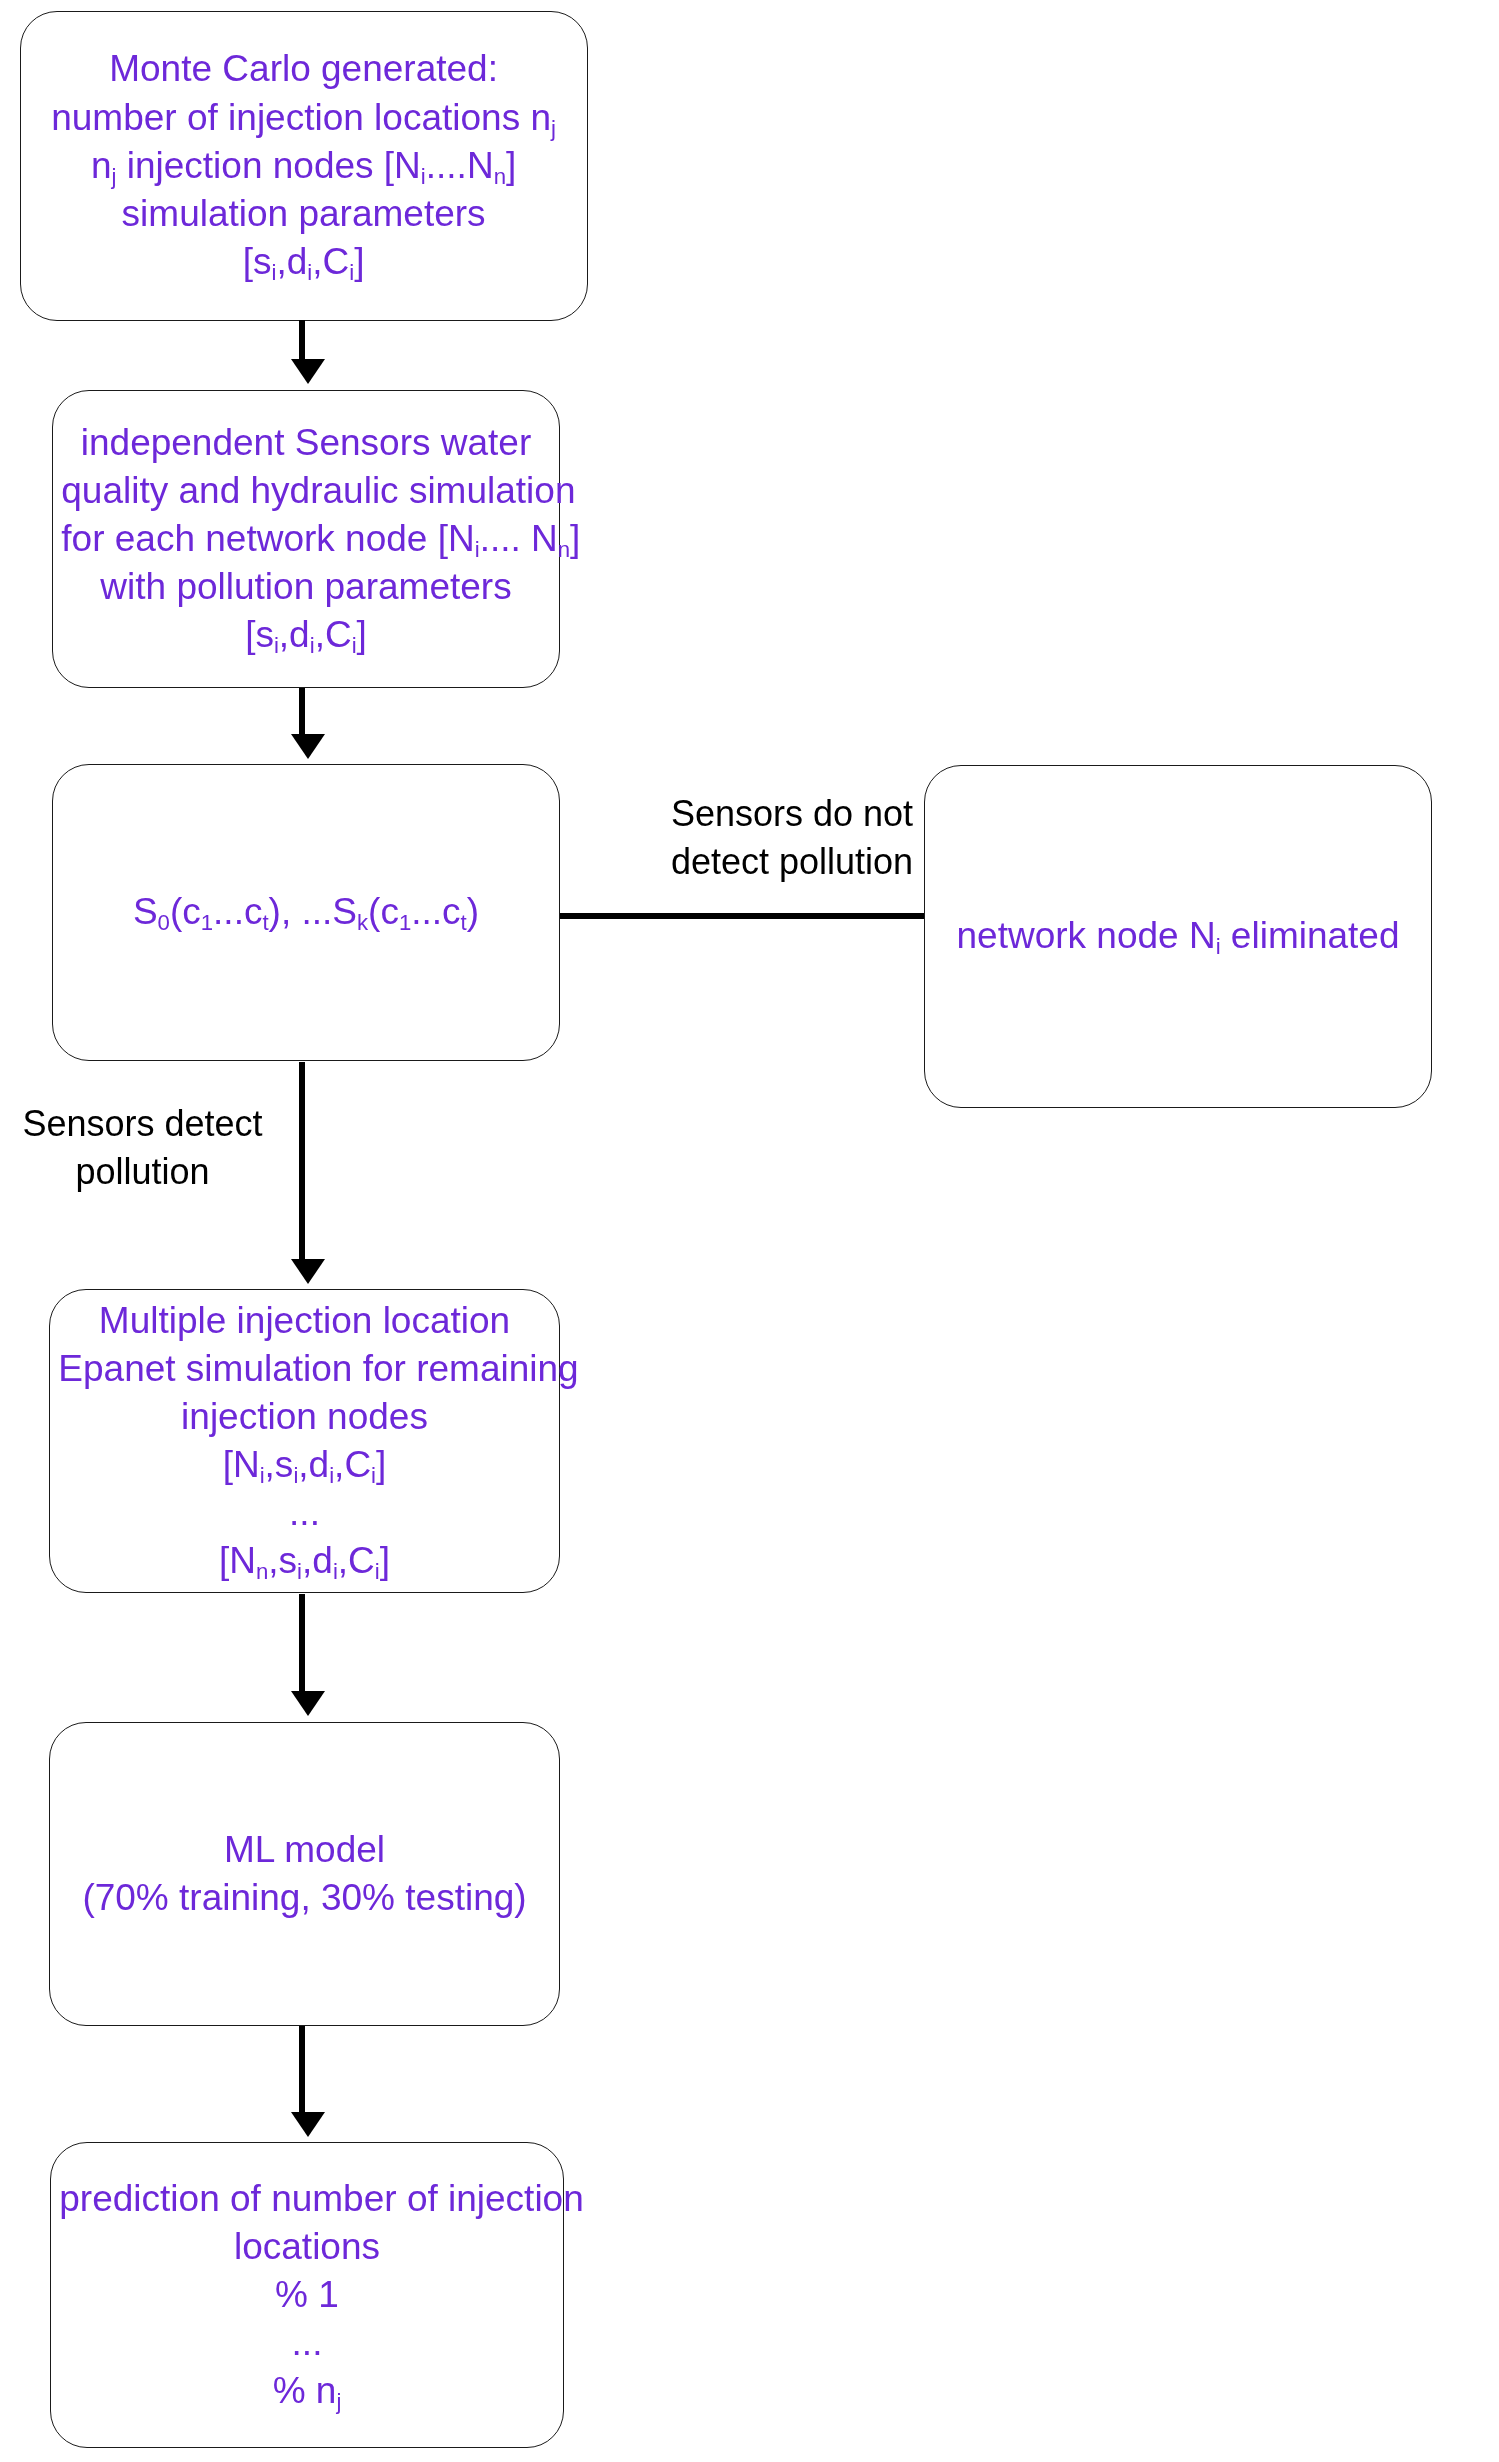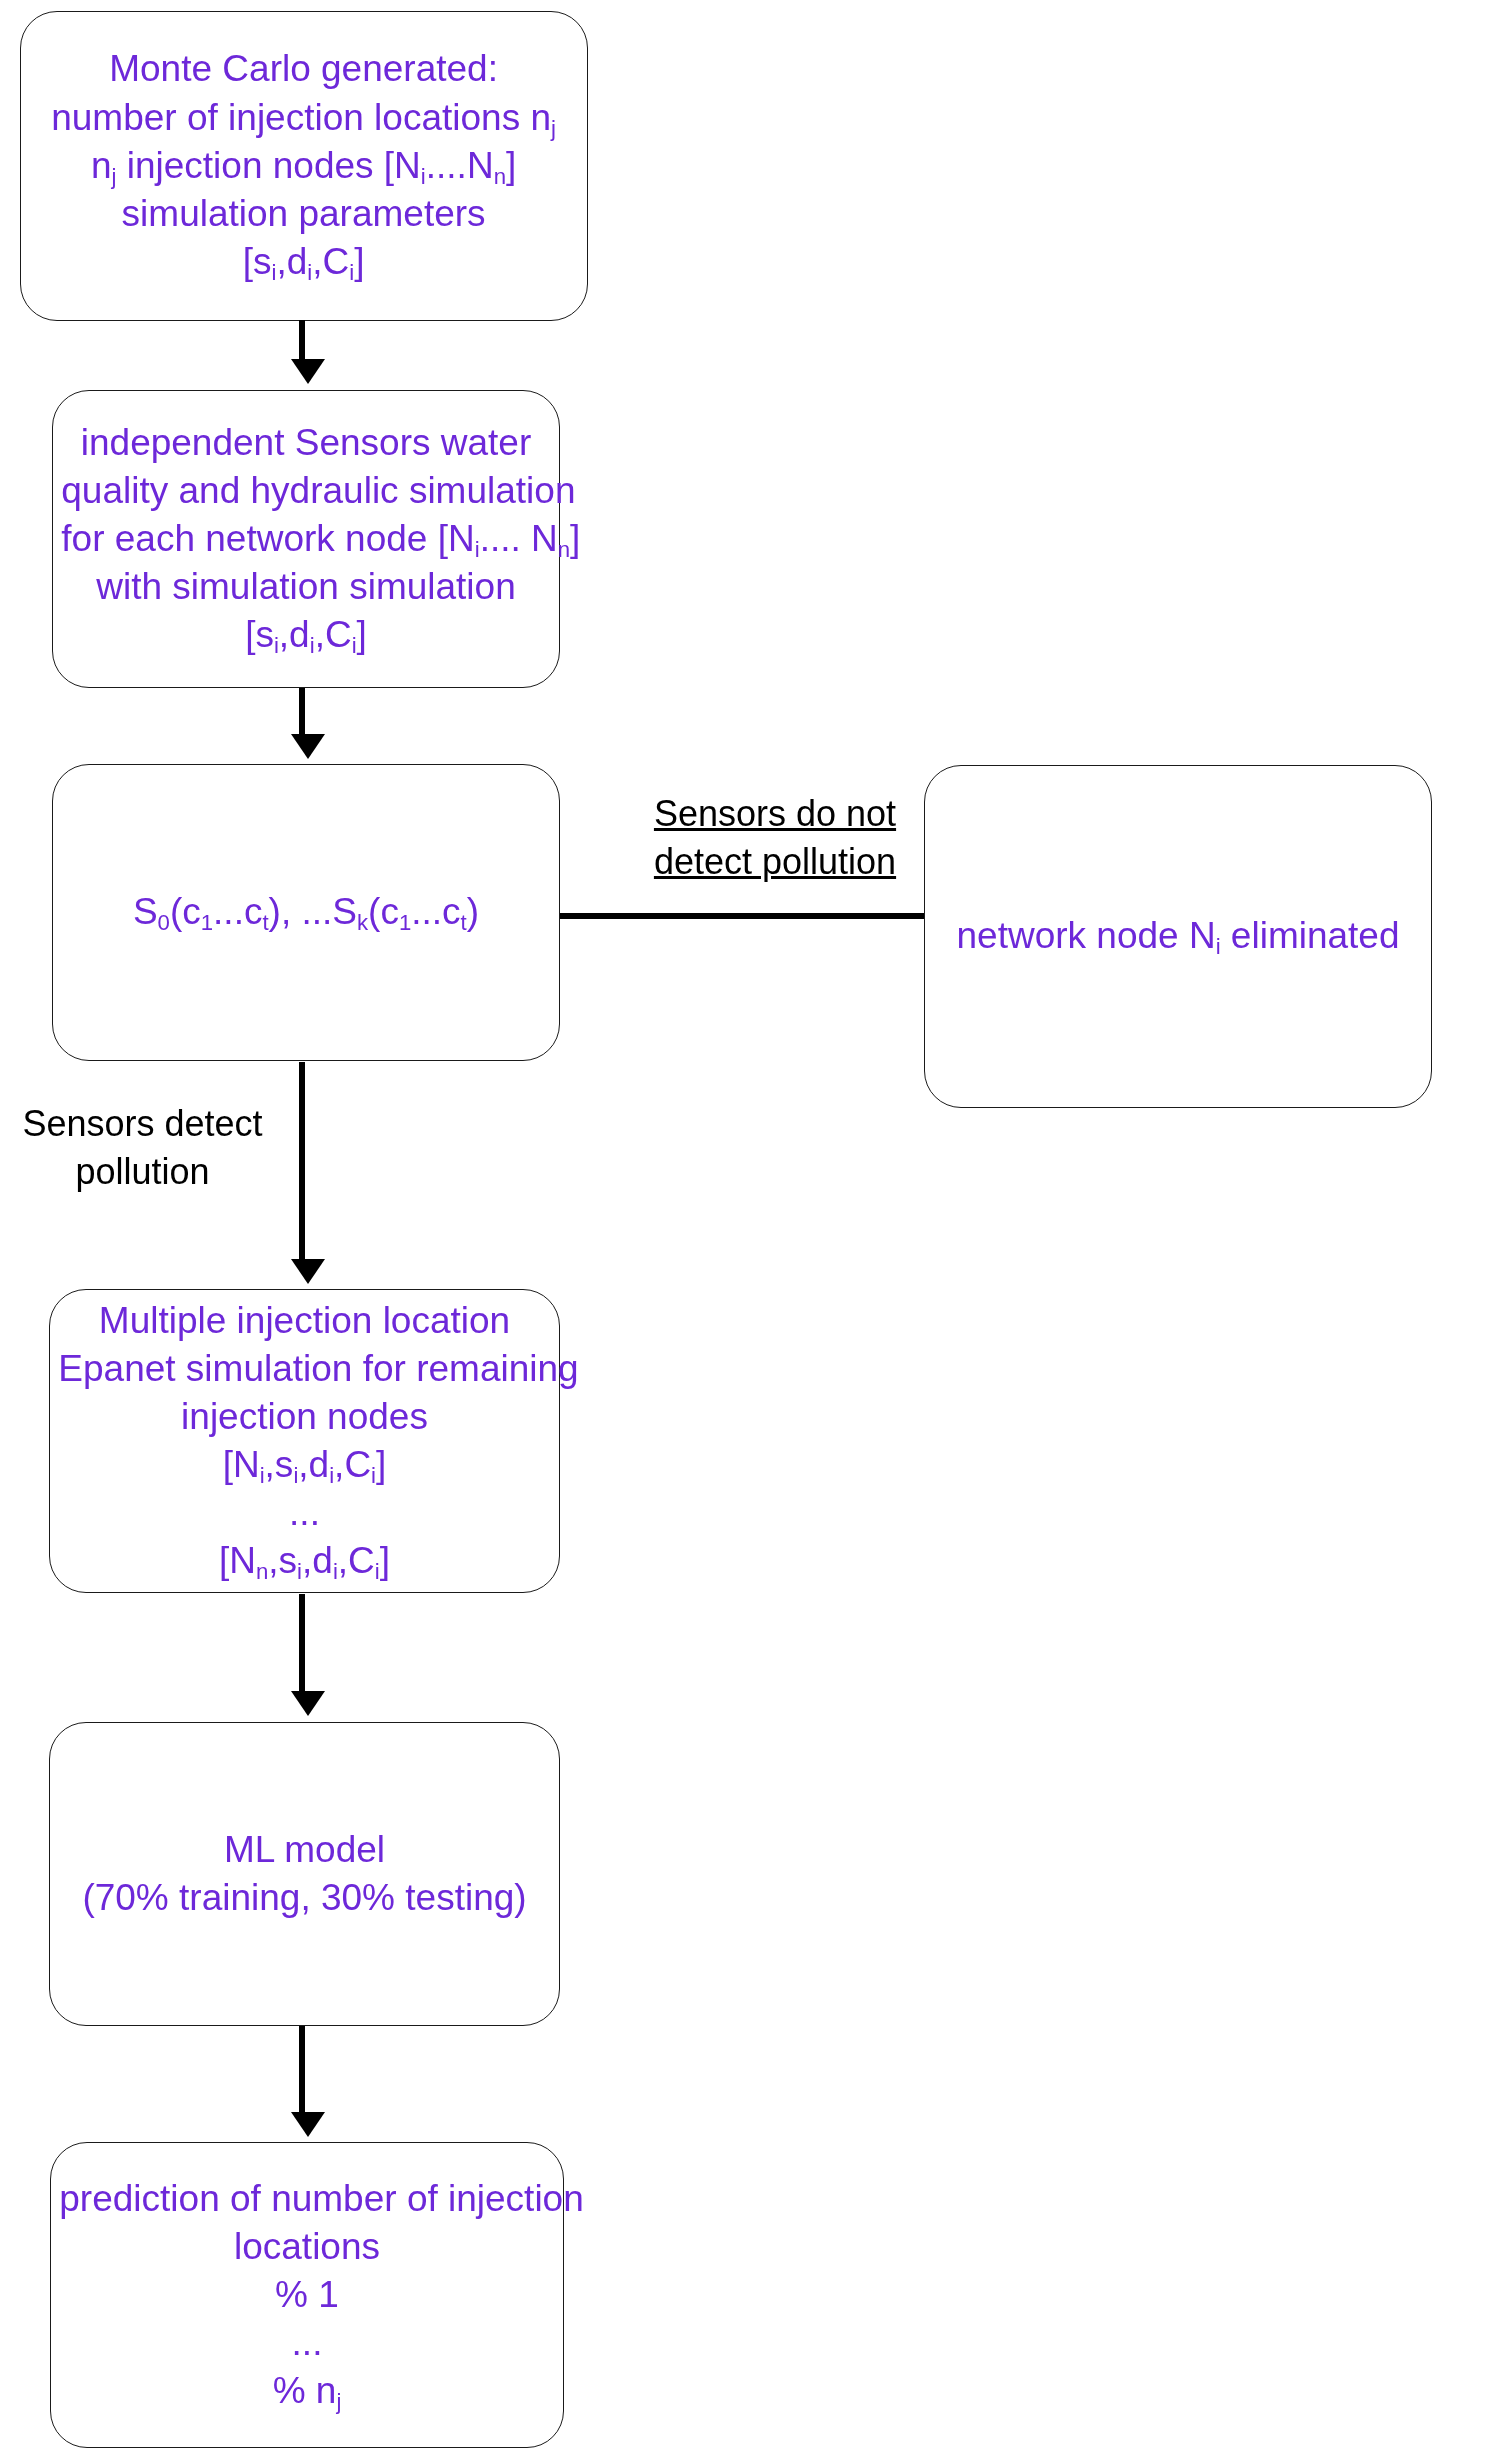--- a/index.html
+++ b/index.html
@@ -85,21 +85,21 @@
   .n6 { left: 49px;   top: 1722px; width: 511px;  height: 304px; }
   .n7 { left: 50px;   top: 2142px; width: 514px;  height: 306px; }
 
   .a1 { left: 299px; top: 320px;  height: 46px;  }
   .a2 { left: 299px; top: 688px; height: 53px;  }
   .a3 { left: 299px; top: 1062px; height: 204px; }
   .a4 { left: 299px; top: 1594px; height: 104px; }
   .a5 { left: 299px; top: 2026px; height: 93px; }
   .ah1 { left: 560px; top: 913px; width: 383px; }
 
-  .lbl-no  { left: 621px; top: 790px; width: 308px; text-decoration: underline; }
+  .lbl-no  { left: 638px; top: 790px; width: 308px; }
   .lbl-yes { left: 12px;   top: 1100px; width: 261px; }
 </style>
 </head>
 <body>
 
 <div id="canvas">
 
   <div class="node n1">
     <div class="txt">
       <span class="line">Monte Carlo generated:</span>
@@ -110,21 +110,21 @@
     </div>
   </div>
 
   <div class="arrow-v a1"></div>
 
   <div class="node n2">
     <div class="txt">
       <span class="line">independent Sensors water</span>
       <span class="line">quality and hydraulic simulation</span>
       <span class="line"><span>for each network node [N</span><sub>i</sub><span>.... N</span><sub>n</sub><span>]</span></span>
-      <span class="line">with simulation simulation</span>
+      <span class="line">with pollution parameters</span>
       <span class="line"><span>[s</span><sub>i</sub><span>,d</span><sub>i</sub><span>,C</span><sub>i</sub><span>]</span></span>
     </div>
   </div>
 
   <div class="arrow-v a2"></div>
 
   <div class="node n3">
     <div class="txt">
       <span class="line"><span>S</span><sub>0</sub><span>(c</span><sub>1</sub><span>...c</span><sub>t</sub><span>), ...S</span><sub>k</sub><span>(c</span><sub>1</sub><span>...c</span><sub>t</sub><span>)</span></span>
     </div>

